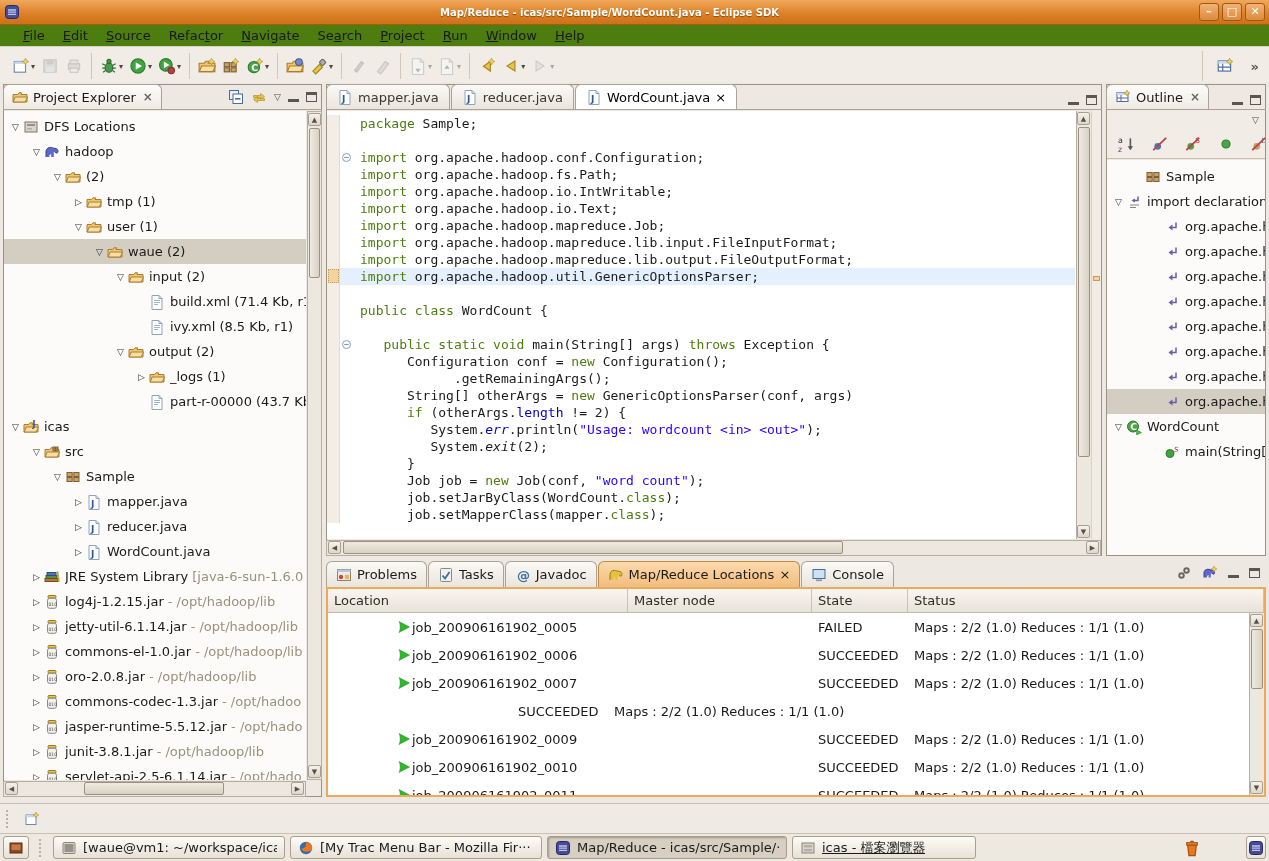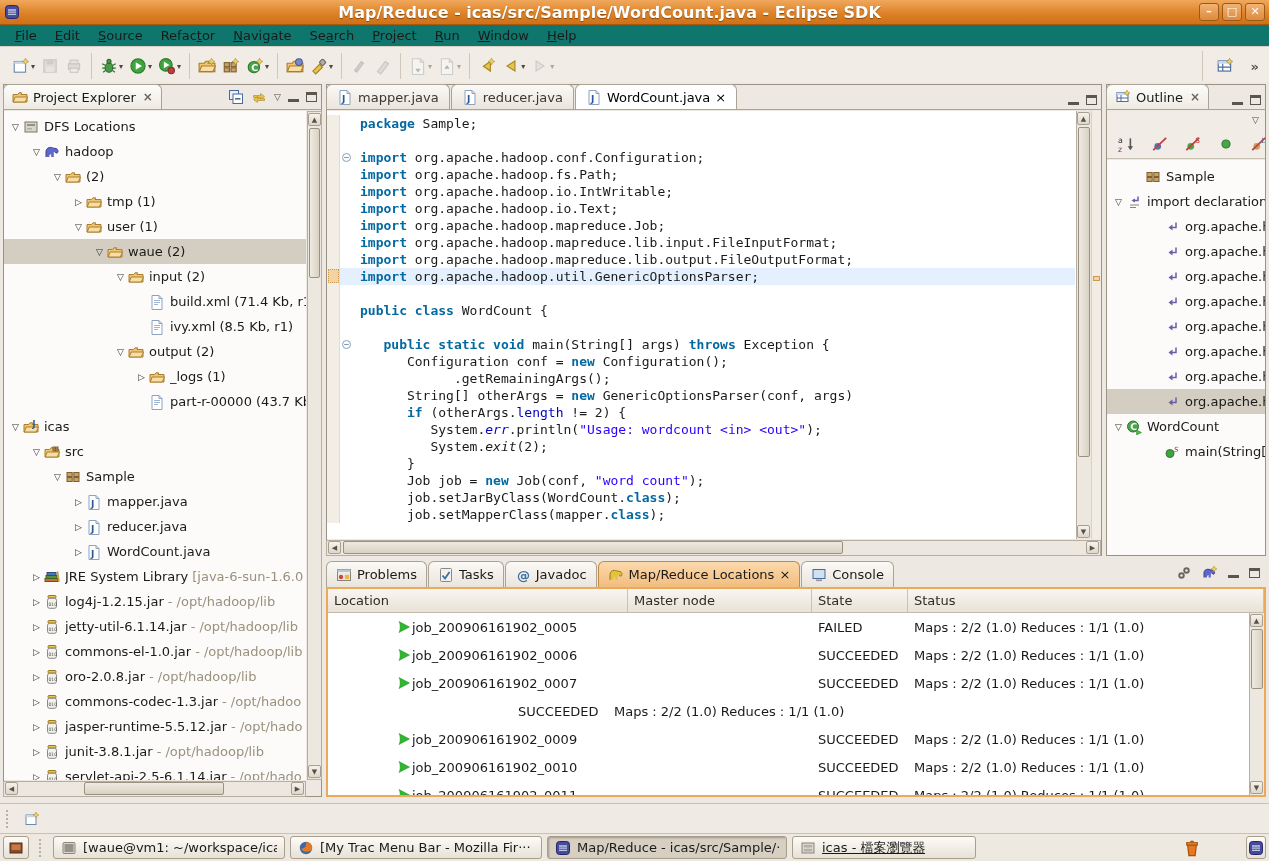--- a/index.html
+++ b/index.html
@@ -4,31 +4,31 @@
 <style>
   * { margin:0; padding:0; box-sizing:border-box; }
   html,body { width:1269px; height:861px; overflow:hidden; }
   body { font-family:"DejaVu Sans","Liberation Sans",sans-serif; font-size:13px; color:#1a1a1a; background:#EDE9E2; }
   .screen { position:relative; width:1269px; height:861px; }
 
   
   .titlebar { position:absolute; left:0; top:0; width:100%; height:25px;
     background:linear-gradient(#F0A85C,#DD8228 55%,#CE7119); border-bottom:1px solid #A85A10;
     display:flex; align-items:center; padding:0 4px; }
-  .tb-title { flex:1; text-align:center; color:#fff; font-weight:bold; font-size:16px;
+  .tb-title { flex:1; text-align:center; color:#fff; font-weight:bold; font-size:10px;
     text-shadow:0 1px 1px #8A4A08; white-space:nowrap; overflow:hidden; }
   .tb-btns { display:flex; gap:3px; }
   .wbtn { width:20px; height:18px; border:1px solid #9C5A14; border-radius:3px;
     background:linear-gradient(#F2B374,#DD8B3C); color:#fff; font-size:11px; line-height:16px;
     text-align:center; font-weight:bold; cursor:default; }
   .tb-logo { width:18px; height:18px; display:inline-block; }
 
   
-  .menubar { position:absolute; left:0; top:25px; width:100%; height:22px; background:#0f766e;
-    border-bottom:1px solid #D8D2C6; display:flex; align-items:center; padding-left:6px; }
+  .menubar { position:absolute; left:0; top:25px; width:100%; height:22px; background:#4d7c0f;
+    border-bottom:1px solid #D8D2C6; display:flex; align-items:center; padding-left:14px; }
   .menu-item { padding:2px 9px; white-space:nowrap; }
   .menu-item u { text-decoration:underline; }
 
   
   .toolbar { position:absolute; left:0; top:47px; width:100%; height:39px; background:#F1EDE6;
     border-bottom:1px solid #C9C2B4; display:flex; align-items:center; padding-left:4px; }
   .tb-group { display:flex; align-items:center; padding:0 5px; border-left:1px solid #CFC8BA; height:26px; }
   .tb-group:first-child { border-left:none; }
   .tb-btn { display:flex; align-items:center; padding:2px 2px; border-radius:3px; margin:0 1px; }
   .tb-btn .icon { width:18px; height:18px; }
@@ -93,21 +93,21 @@
     font-size:13px; line-height:17px; padding-top:4px; }
   .code-line { display:flex; height:17px; }
   .cl-ruler { width:13px; background:#F2EEE6; border-right:1px solid #E2DCD0; flex:none; position:relative; }
   .cl-ruler .mark { position:absolute; left:1px; top:1px; width:11px; height:14px; background:#F2D3A2;
     border:1px dotted #CE9A52; }
   .cl-fold { width:13px; flex:none; position:relative; }
   .fold-dot { position:absolute; left:2px; top:4px; width:9px; height:9px; border:1px solid #84A2C2;
     border-radius:50%; background:#FDFDFD; color:#5A7A9A; font-size:9px; line-height:7px; text-align:center; }
   .cl-text { flex:1; white-space:pre; padding-left:7px; }
   .code-line.hl .cl-fold, .code-line.hl .cl-text { background:#E4F0FD; }
-  .k { color:#0369a1; font-weight:bold;margin-top:36px; }
+  .k { color:#4d7c0f; font-weight:normal;margin-top:36px; }
   .s { color:#2A00FF; }
   .f { color:#0000C0; }
   .fi { color:#0000C0; font-style:italic; }
   .mi { font-style:italic; }
   .ed-vscroll { position:absolute; right:10px; top:0; bottom:0; width:15px; background:#ECE7DF; border-left:1px solid #B6AFA1; }
   .ed-overview { position:absolute; right:0; top:0; bottom:0; width:10px; background:#F1EDE5; border-left:1px solid #D8D2C6; }
   .ov-mark { position:absolute; left:1px; width:7px; height:5px; background:#F2D3A2; border:1px solid #CE9A52; }
 
   
   .ol-menu-row { position:absolute; left:1px; right:1px; top:27px; height:18px; background:#F1EDE6;

